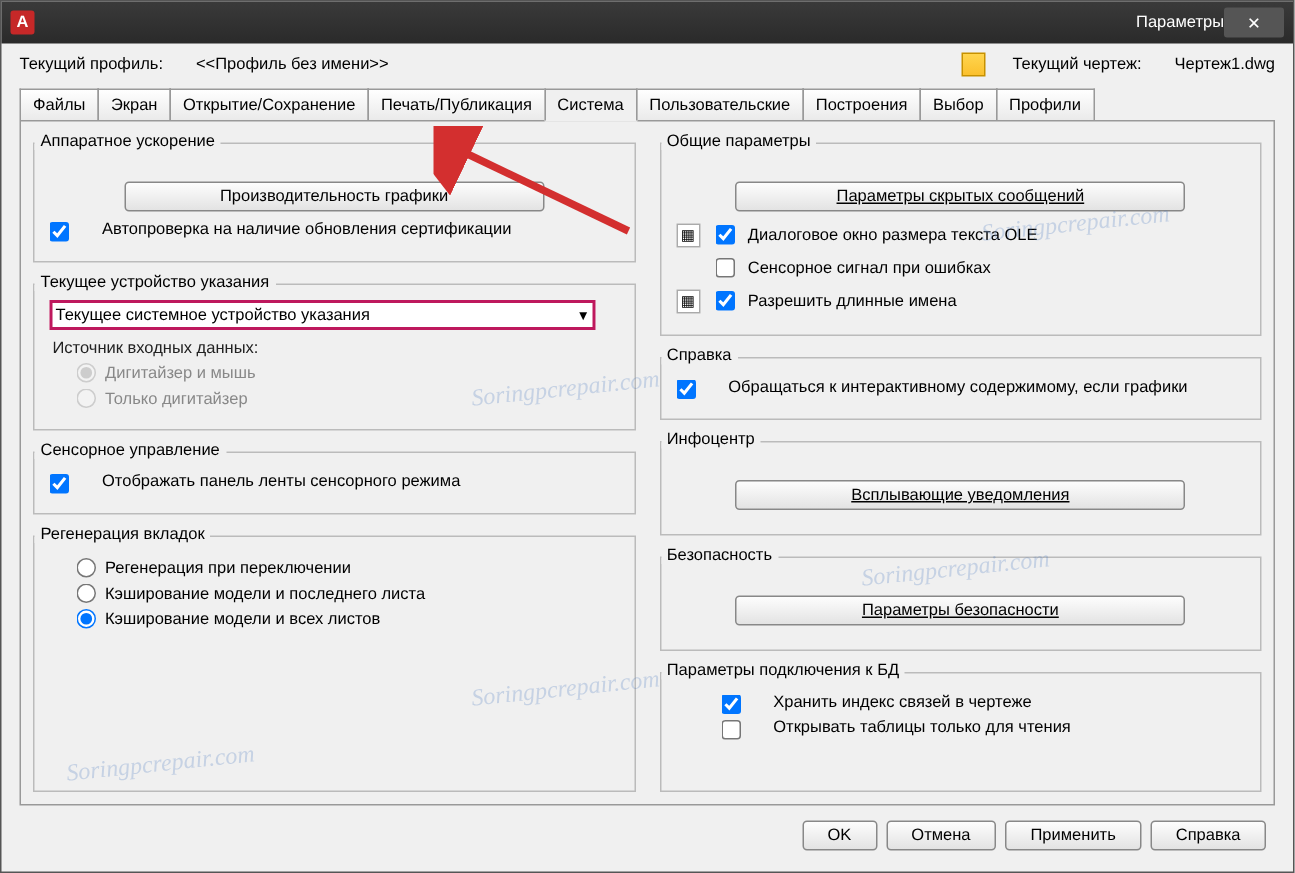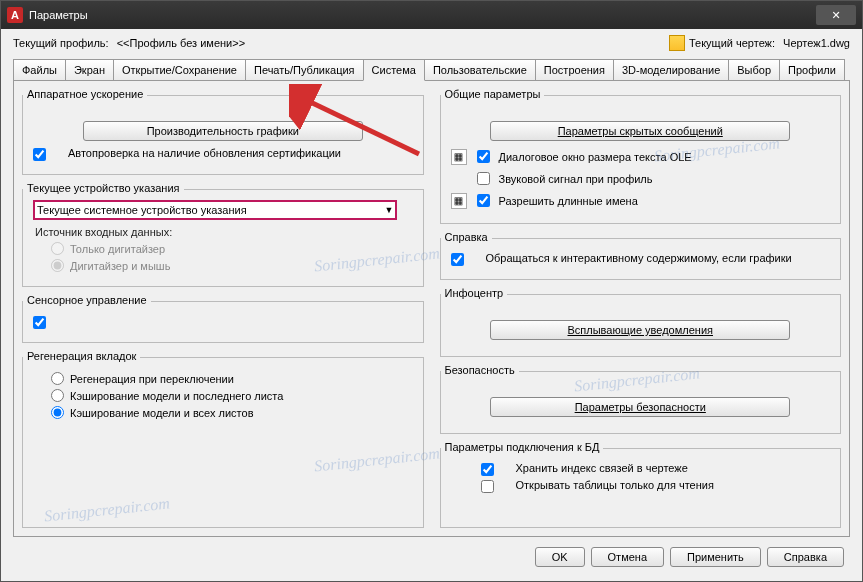--- a/index.html
+++ b/index.html
@@ -1,22 +1,22 @@
 <!DOCTYPE html>
 <html><head>
 <meta charset="utf-8">
 <style>
 * { box-sizing: border-box; font-family: Tahoma, Arial, sans-serif; font-size: 11px; }
 body { margin: 0; background: #fff; }
 .window { width: 863px; height: 582px; background: #f0f0f0; border: 1px solid #555; position: relative; display: flex; flex-direction: column; }
 .titlebar { height: 28px; background: linear-gradient(#3a3a3a,#2a2a2a); color: #fff; display: flex; align-items: center; padding: 0 6px; }
 .titlebar-icon { width: 16px; height: 16px; background: #c62828; color: #fff; display: flex; align-items: center; justify-content: center; font-weight: bold; margin-right: 6px; border-radius: 2px; }
-.titlebar-title { flex: 1; }
+.titlebar-title { flex: 1; text-align: right; }
 .close-btn { width: 40px; height: 20px; background: #555; color: #fff; display: flex; align-items: center; justify-content: center; border-radius: 2px; cursor: pointer; }
-.info-row { padding: 6px 12px; display: flex; align-items: center; gap: 4px; }
+.info-row { padding: 6px 12px; display: flex; align-items: center; gap: 18px; }
 .info-label { margin-right: 4px; }
 .info-value {}
 .info-spacer { flex: 1; }
 .drawing-icon { width: 16px; height: 16px; background: linear-gradient(#ffd54f,#fbc02d); border: 1px solid #c79100; }
 .tabs { display: flex; padding: 0 12px; margin-top: 2px; }
 .tab { padding: 4px 8px; border: 1px solid #999; border-bottom: none; background: linear-gradient(#fff,#eaeaea); margin-right: -1px; cursor: pointer; position: relative; }
 .tab.active { background: #f0f0f0; z-index: 2; border-bottom: 1px solid #f0f0f0; margin-bottom: -1px; }
 .content { flex: 1; border: 1px solid #999; margin: 0 12px; padding: 8px; display: flex; gap: 16px; position: relative; }
 .col { flex: 1; display: flex; flex-direction: column; gap: 8px; }
 .group { border: 1px solid #bbb; padding: 10px 10px 10px 10px; position: relative; margin-top: 6px; }
@@ -61,21 +61,20 @@
   </div>
 
   <div class="tabs">
     <div class="tab">Файлы</div>
     <div class="tab">Экран</div>
     <div class="tab">Открытие/Сохранение</div>
     <div class="tab">Печать/Публикация</div>
     <div class="tab active">Система</div>
     <div class="tab">Пользовательские</div>
     <div class="tab">Построения</div>
-    <div class="tab">3D-моделирование</div>
     <div class="tab">Выбор</div>
     <div class="tab">Профили</div>
   </div>
 
   <div class="content">
 
     <div class="col">
       <div class="group">
         <div class="group-title">Аппаратное ускорение</div>
         <button class="btn">Производительность графики</button>
@@ -86,33 +85,34 @@
       </div>
 
       <div class="group">
         <div class="group-title">Текущее устройство указания</div>
         <div class="select">
           <span>Текущее системное устройство указания</span>
           <span class="select-arrow">▼</span>
         </div>
         <div class="sub-label">Источник входных данных:</div>
         <div class="radio-row disabled">
+          <input type="radio" name="src" checked="" disabled="" style="">
+          <label>Дигитайзер и мышь</label>
+        </div>
+        <div class="radio-row disabled">
           <input type="radio" name="src" disabled="" style="">
           <label>Только дигитайзер</label>
         </div>
-        <div class="radio-row disabled">
-          <input type="radio" name="src" checked="" disabled="" style="">
-          <label>Дигитайзер и мышь</label>
-        </div>
       </div>
 
       <div class="group">
         <div class="group-title">Сенсорное управление</div>
         <div class="checkbox-row">
           <input type="checkbox" checked="" style="">
+          <label>Отображать панель ленты сенсорного режима</label>
         </div>
       </div>
 
       <div class="group" style="flex:1;">
         <div class="group-title">Регенерация вкладок</div>
         <div class="radio-row">
           <input type="radio" name="regen" style="">
           <label>Регенерация при переключении</label>
         </div>
         <div class="radio-row">
@@ -131,21 +131,21 @@
         <div class="group-title">Общие параметры</div>
         <button class="btn wide">Параметры скрытых сообщений</button>
         <div class="ic-row">
           <span class="inline-icon">▦</span>
           <input type="checkbox" checked="" style="">
           <label>Диалоговое окно размера текста OLE</label>
         </div>
         <div class="ic-row">
           <span style="width:16px"></span>
           <input type="checkbox" style="">
-          <label>Звуковой сигнал при профиль</label>
+          <label>Сенсорное сигнал при ошибках</label>
         </div>
         <div class="ic-row">
           <span class="inline-icon">▦</span>
           <input type="checkbox" checked="" style="">
           <label>Разрешить длинные имена</label>
         </div>
       </div>
 
       <div class="group">
         <div class="group-title">Справка</div>

